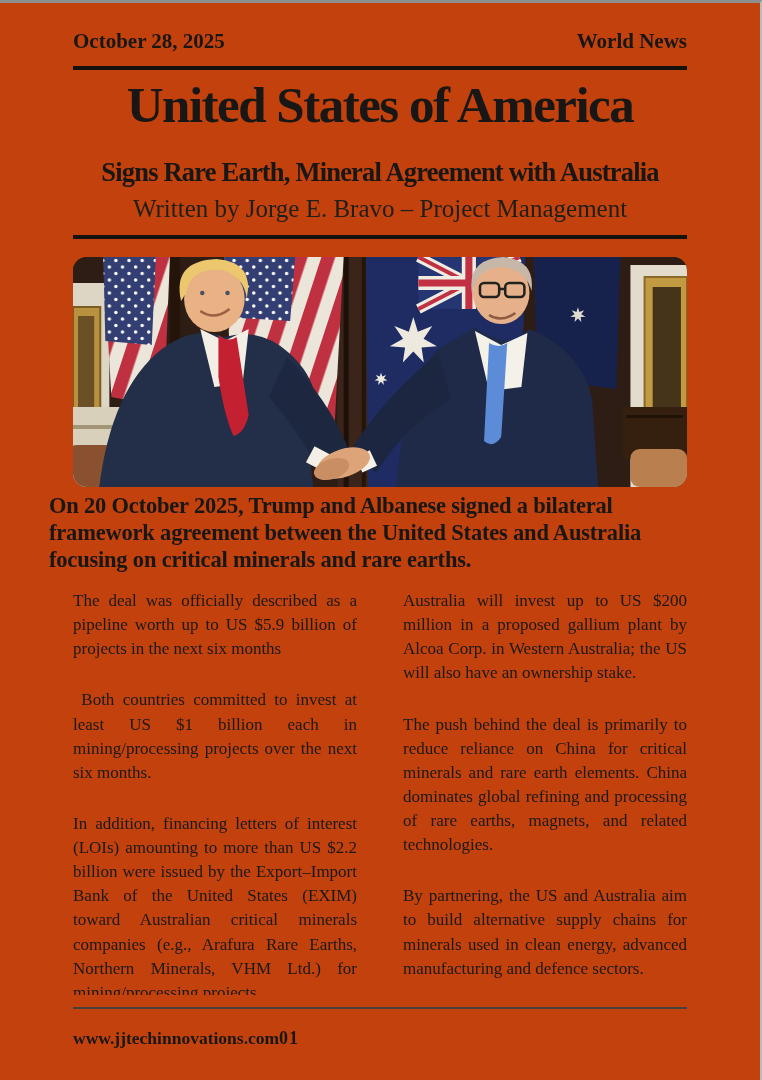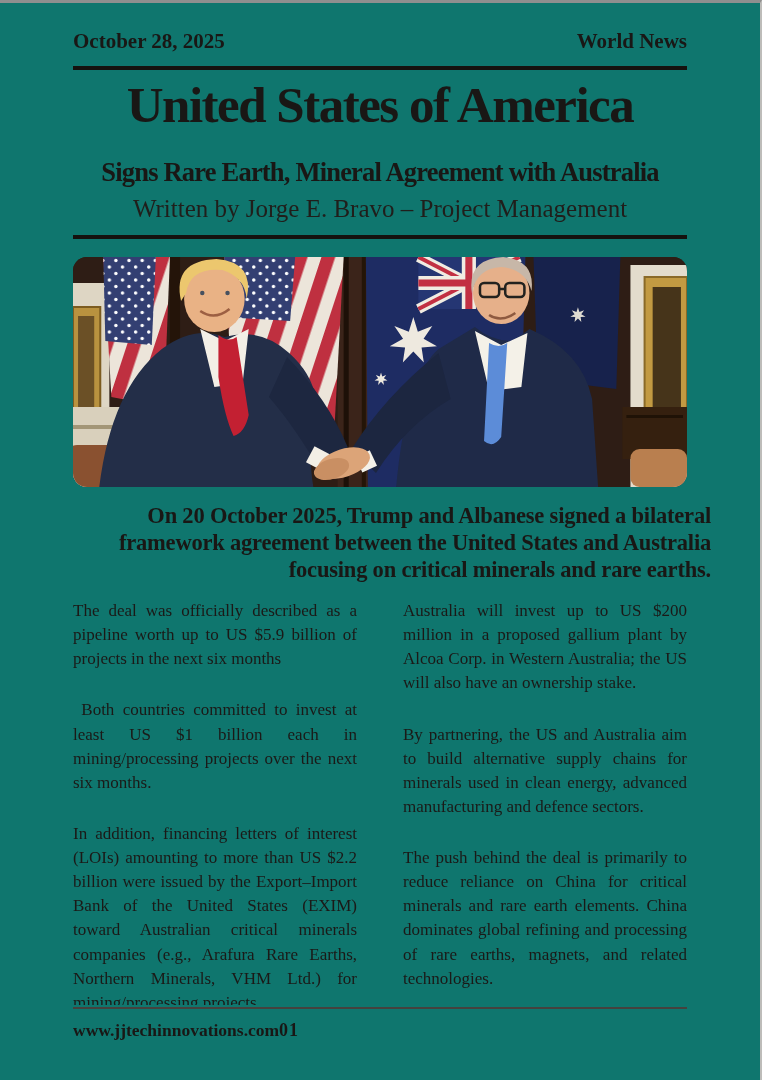--- a/index.html
+++ b/index.html
@@ -1,20 +1,20 @@
 <!DOCTYPE html>
 <html><head>
 <meta charset="utf-8">
 <style>
   html,body{margin:0;padding:0;background:#d8d7d4;}
   .page{
     position:relative;
     width:762px;height:1080px;
     margin:0 auto;
-    background:#0f766e;
+    background:#c2410c;
     box-sizing:border-box;
     border-top:3px solid #8f8f8f;
     border-right:2px solid #bdbcb9;
     overflow:hidden;
     font-family:"Liberation Serif","DejaVu Serif",serif;
     color:#191715;
   }
   .inner{padding:26px 73px 0;}
   .masthead{display:flex;justify-content:space-between;align-items:baseline;font-weight:700;font-size:21px;}
   .rule-thick{height:4px;background:#15120f;margin-top:12px;}
@@ -23,34 +23,34 @@
     letter-spacing:-1.5px;line-height:1.06;margin-top:8px;white-space:nowrap;
   }
   .headline-subtitle{
     font-size:26.5px;font-weight:700;text-align:center;
     letter-spacing:-0.8px;margin-top:25px;white-space:nowrap;
   }
   .headline-byline{font-size:25px;font-weight:400;text-align:center;margin-top:7px;color:#201e1b;}
   .photo-frame{margin-top:18px;height:230px;border-radius:14px;overflow:hidden;background:#2e1d15;}
   .photo-frame svg{display:block;width:100%;height:100%;}
   .lead{
-    font-size:22.5px;font-weight:700;text-align:right;line-height:1.2;
-    margin:15px -24px 0;letter-spacing:-0.2px;
+    font-size:22.5px;font-weight:700;text-align:left;line-height:1.2;
+    margin:5px -24px 0;letter-spacing:-0.2px;
   }
   .cols{display:flex;gap:46px;margin-top:16px;height:406px;overflow:hidden;}
   .col{flex:1;min-width:0;}
   .col p{
     font-size:17px;line-height:1.42;text-align:justify;
     margin:0 0 27px;color:#1b1917;
   }
   .footer-wrap{position:absolute;left:73px;right:73px;top:1004px;}
   .footer-rule{height:2px;background:#45423e;}
   .footer-row{display:flex;justify-content:flex-start;align-items:baseline;padding-top:11px;font-weight:700;}
   .footer-site{font-size:17.5px;}
-  .footer-page{font-size:18px;letter-spacing:1px;}
+  .footer-page{font-size:18px;letter-spacing:1px;margin-top:8px;}
 </style>
 </head>
 <body>
 
 <div class="page">
   <div class="inner">
 
     <div class="masthead">
       <span>October 28, 2025</span>
       <span>World News</span>
@@ -178,22 +178,22 @@
     <p class="lead">On 20 October 2025, Trump and Albanese signed a bilateral framework agreement between the United States and Australia focusing on critical minerals and rare earths.</p>
 
     <div class="cols">
       <div class="col">
         <p>The deal was officially described as a pipeline worth up to US $5.9 billion of projects in the next six months</p>
         <p>&nbsp;Both countries committed to invest at least US $1 billion each in mining/processing projects over the next six months.</p>
         <p>In addition, financing letters of interest (LOIs) amounting to more than US $2.2 billion were issued by the Export–Import Bank of the United States (EXIM) toward Australian critical minerals companies (e.g., Arafura Rare Earths, Northern Minerals, VHM Ltd.) for mining/processing projects.</p>
       </div>
       <div class="col">
         <p>Australia will invest up to US $200 million in a proposed gallium plant by Alcoa Corp. in Western Australia; the US will also have an ownership stake.</p>
+        <p>The push behind the deal is primarily to reduce reliance on China for critical minerals and rare earth elements. China dominates global refining and processing of rare earths, magnets, and related technologies.</p>
         <p>By partnering, the US and Australia aim to build alternative supply chains for minerals used in clean energy, advanced manufacturing and defence sectors.</p>
-        <p>The push behind the deal is primarily to reduce reliance on China for critical minerals and rare earth elements. China dominates global refining and processing of rare earths, magnets, and related technologies.</p>
       </div>
     </div>
 
   </div>
 
   <div class="footer-wrap">
     <div class="footer-rule"></div>
     <div class="footer-row">
       <span class="footer-site">www.jjtechinnovations.com</span>
       <span class="footer-page">01</span>

